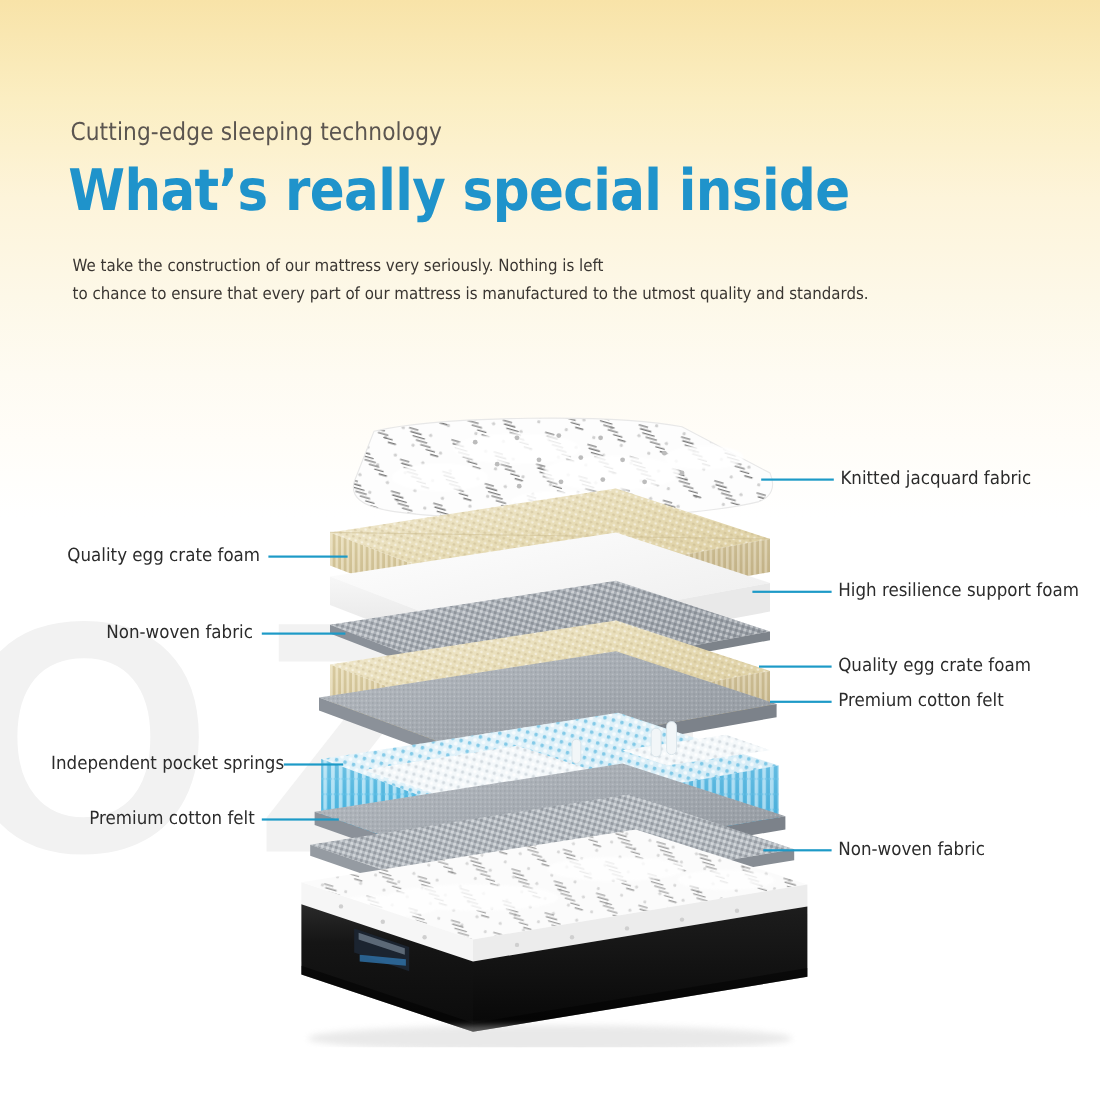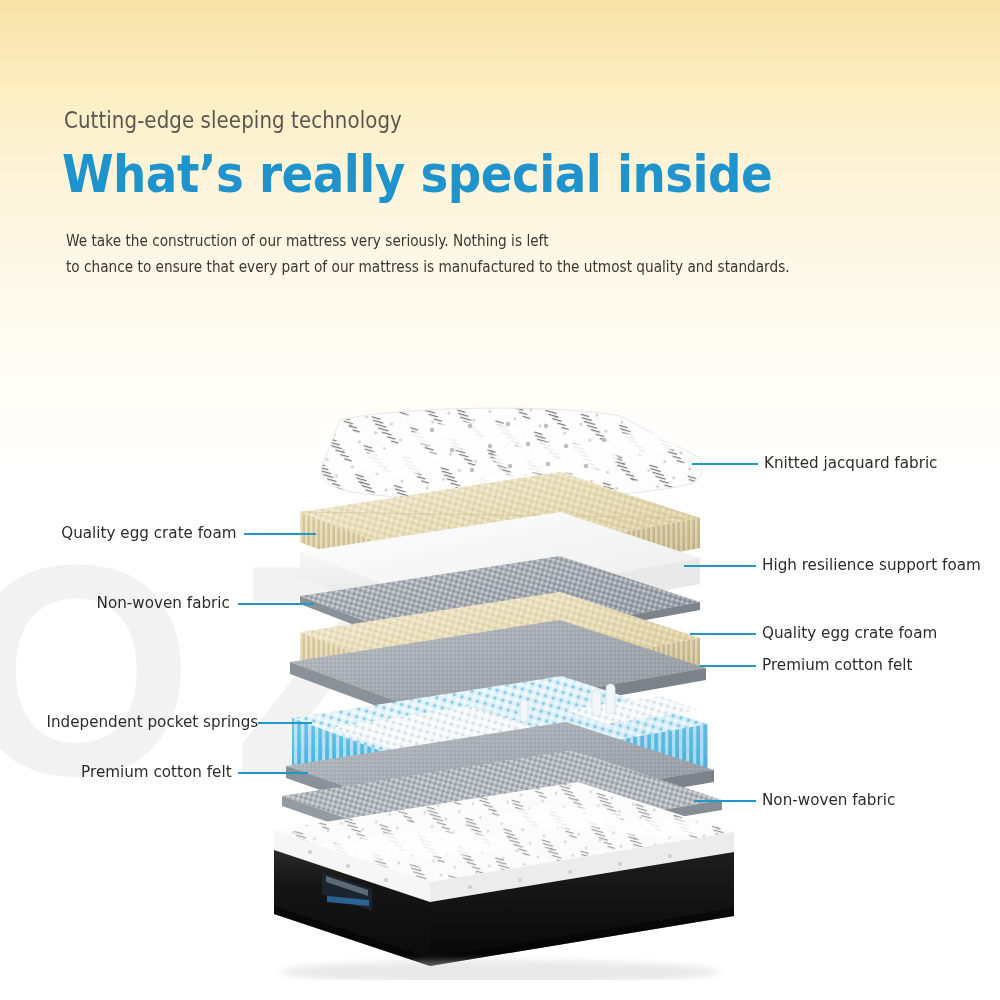--- a/index.html
+++ b/index.html
@@ -48,21 +48,21 @@
   }
   #subcopy {
     position:absolute; left:66px; top:228px;
     font-size:15.2px; color:#3a3632; line-height:26px;
     font-family:"DejaVu Sans", sans-serif;
     transform:scaleX(.9); transform-origin:left top;
     white-space:nowrap;
   }
 
   
-  #stage { position:absolute; left:0; top:400px; width:1000px; height:580px; }
+  #stage { position:absolute; left:0; top:372px; width:1000px; height:580px; }
 
   
   .lab {
     position:absolute; font-size:16.5px; color:#2b2b2b;
     font-family:"DejaVu Sans", sans-serif;
     white-space:nowrap; line-height:20px;
     transform:scaleX(.92);
   }
   .lab.r { transform-origin:left center; }
   .lab.l { transform-origin:right center; text-align:right; }

